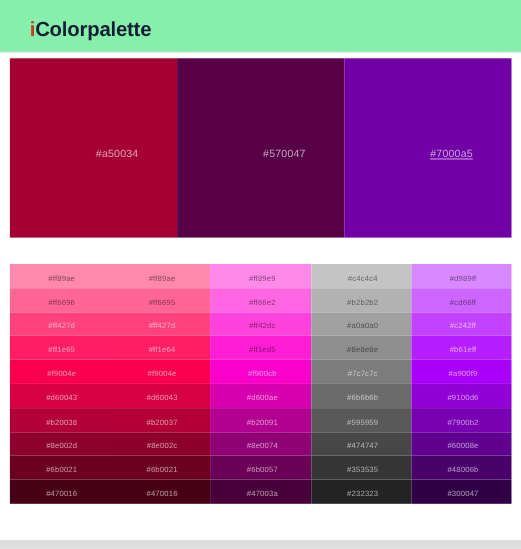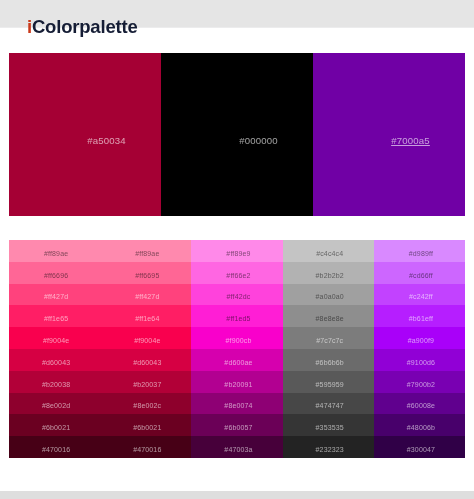--- a/index.html
+++ b/index.html
@@ -5,21 +5,21 @@
 <style>
   html,body{margin:0;padding:0;}
   body{
     width:474px;height:499px;overflow:hidden;background:#ffffff;
     font-family:"Liberation Sans", sans-serif;
     -webkit-font-smoothing:antialiased;
   }
   .page{position:relative;width:474px;height:499px;background:#fff;}
 
   
-  .header{position:absolute;left:0;top:0;width:474px;height:28px;background:#e5e5e5;
+  .header{position:absolute;left:0;top:0;width:474px;height:48px;background:#86efac;
           border-bottom:1px solid #ececed;box-sizing:border-box;}
   .logo{position:absolute;left:27px;top:16px;font-size:18.5px;font-weight:bold;
         letter-spacing:-0.2px;line-height:21px;white-space:nowrap;}
   .logo .i{color:#c9391a;}
   .logo .rest{color:#151d35;}
   .url{position:absolute;left:258px;top:19.5px;font-size:9.5px;color:#2b3140;
        line-height:12px;white-space:nowrap;}
 
   
   .strip{position:absolute;left:9px;top:53px;width:456px;height:163px;display:flex;}
@@ -42,22 +42,22 @@
 <div class="page">
 
   <div class="header" style="border-bottom-color: rgb(236, 236, 237);">
     <div class="logo"><span class="i" style="color: rgb(201, 57, 26);">i</span><span class="rest" style="color: rgb(21, 29, 53);">Colorpalette</span></div>
   </div>
 
   <div class="strip">
       <div class="sw" style="background: rgb(165, 0, 52);">
         <span style="color: rgba(255, 255, 255, 0.62);">#a50034</span>
       </div>
-      <div class="sw" style="background: rgb(0, 0, 0);">
-        <span style="color: rgba(255, 255, 255, 0.62);">#000000</span>
+      <div class="sw" style="background: rgb(87, 0, 71);">
+        <span style="color: rgba(255, 255, 255, 0.62);">#570047</span>
       </div>
       <div class="sw" style="background: rgb(112, 0, 165);">
         <span style="color: rgba(255, 255, 255, 0.62); text-decoration: underline;">#7000a5</span>
       </div>
     </div>
 
   <div class="tbl">
       <div class="col">
         <div class="cell" style="background: rgb(255, 137, 174);">
           <span style="color: rgba(0, 0, 0, 0.5);">#ff89ae</span>

